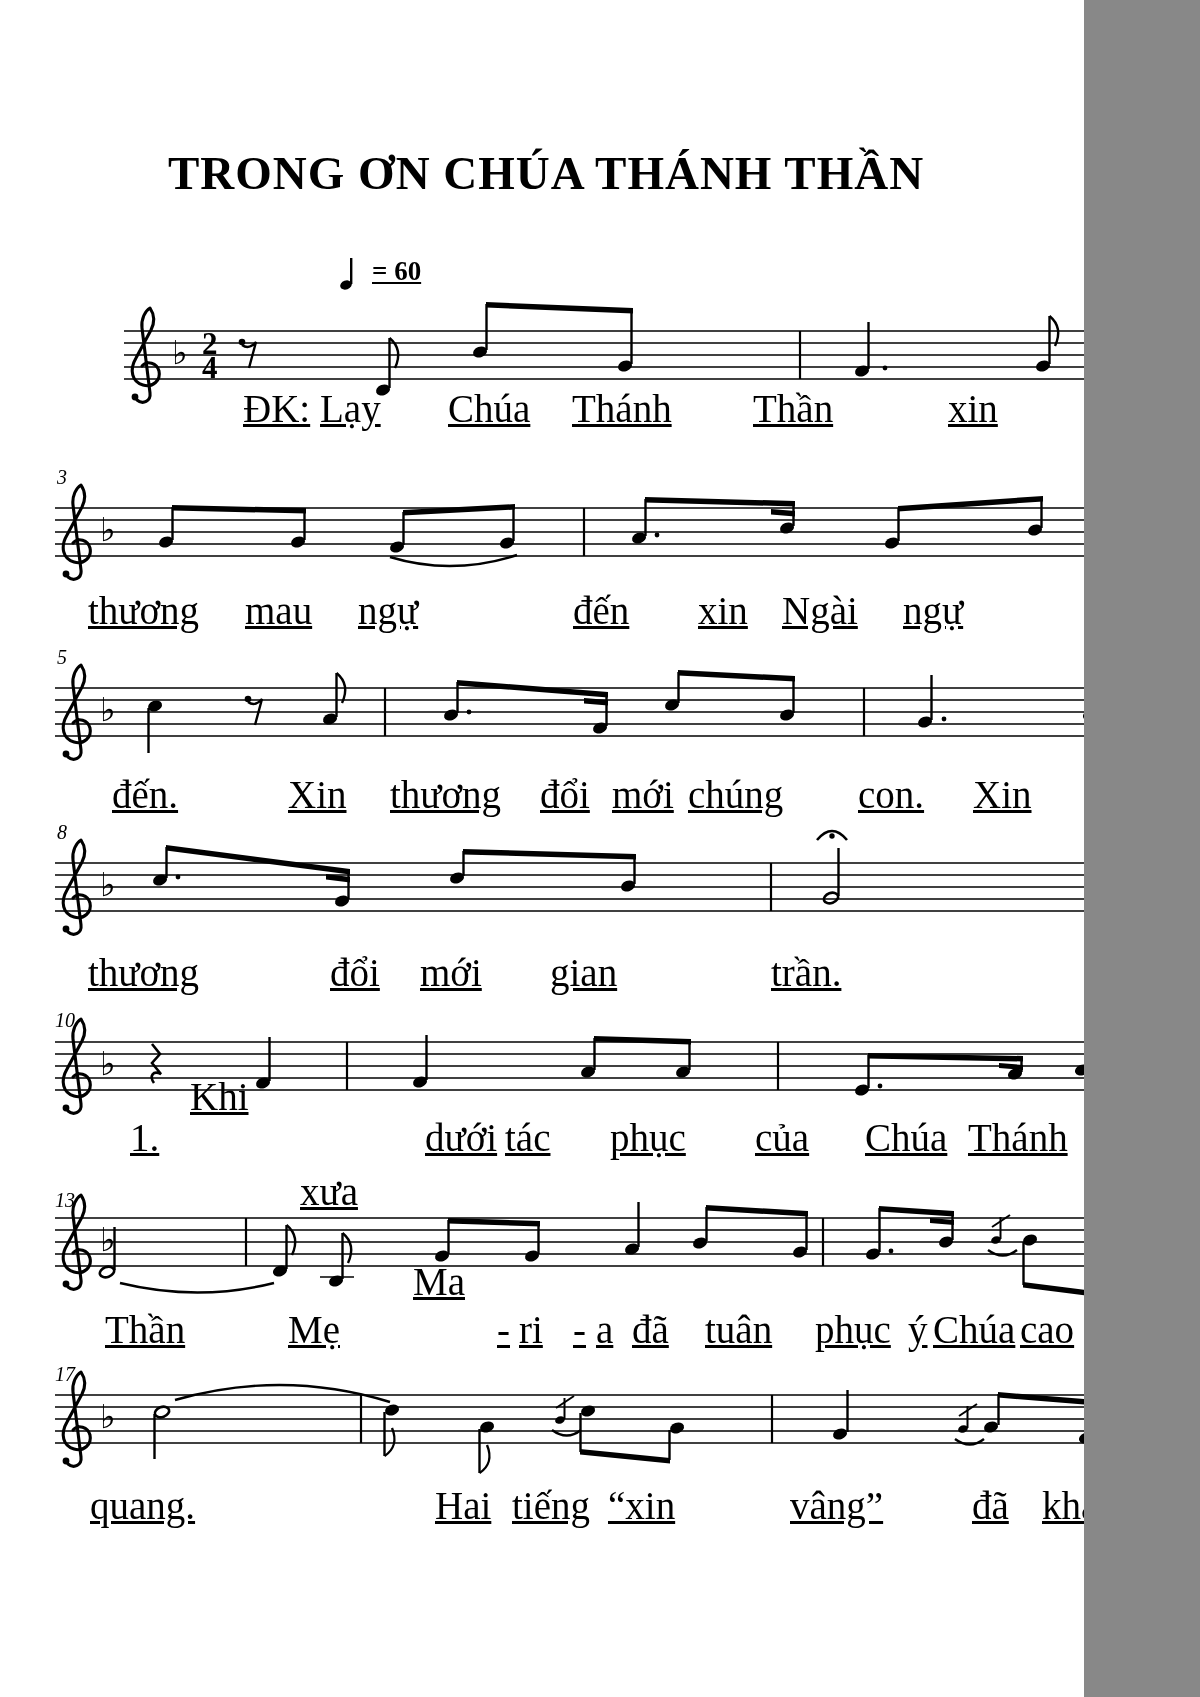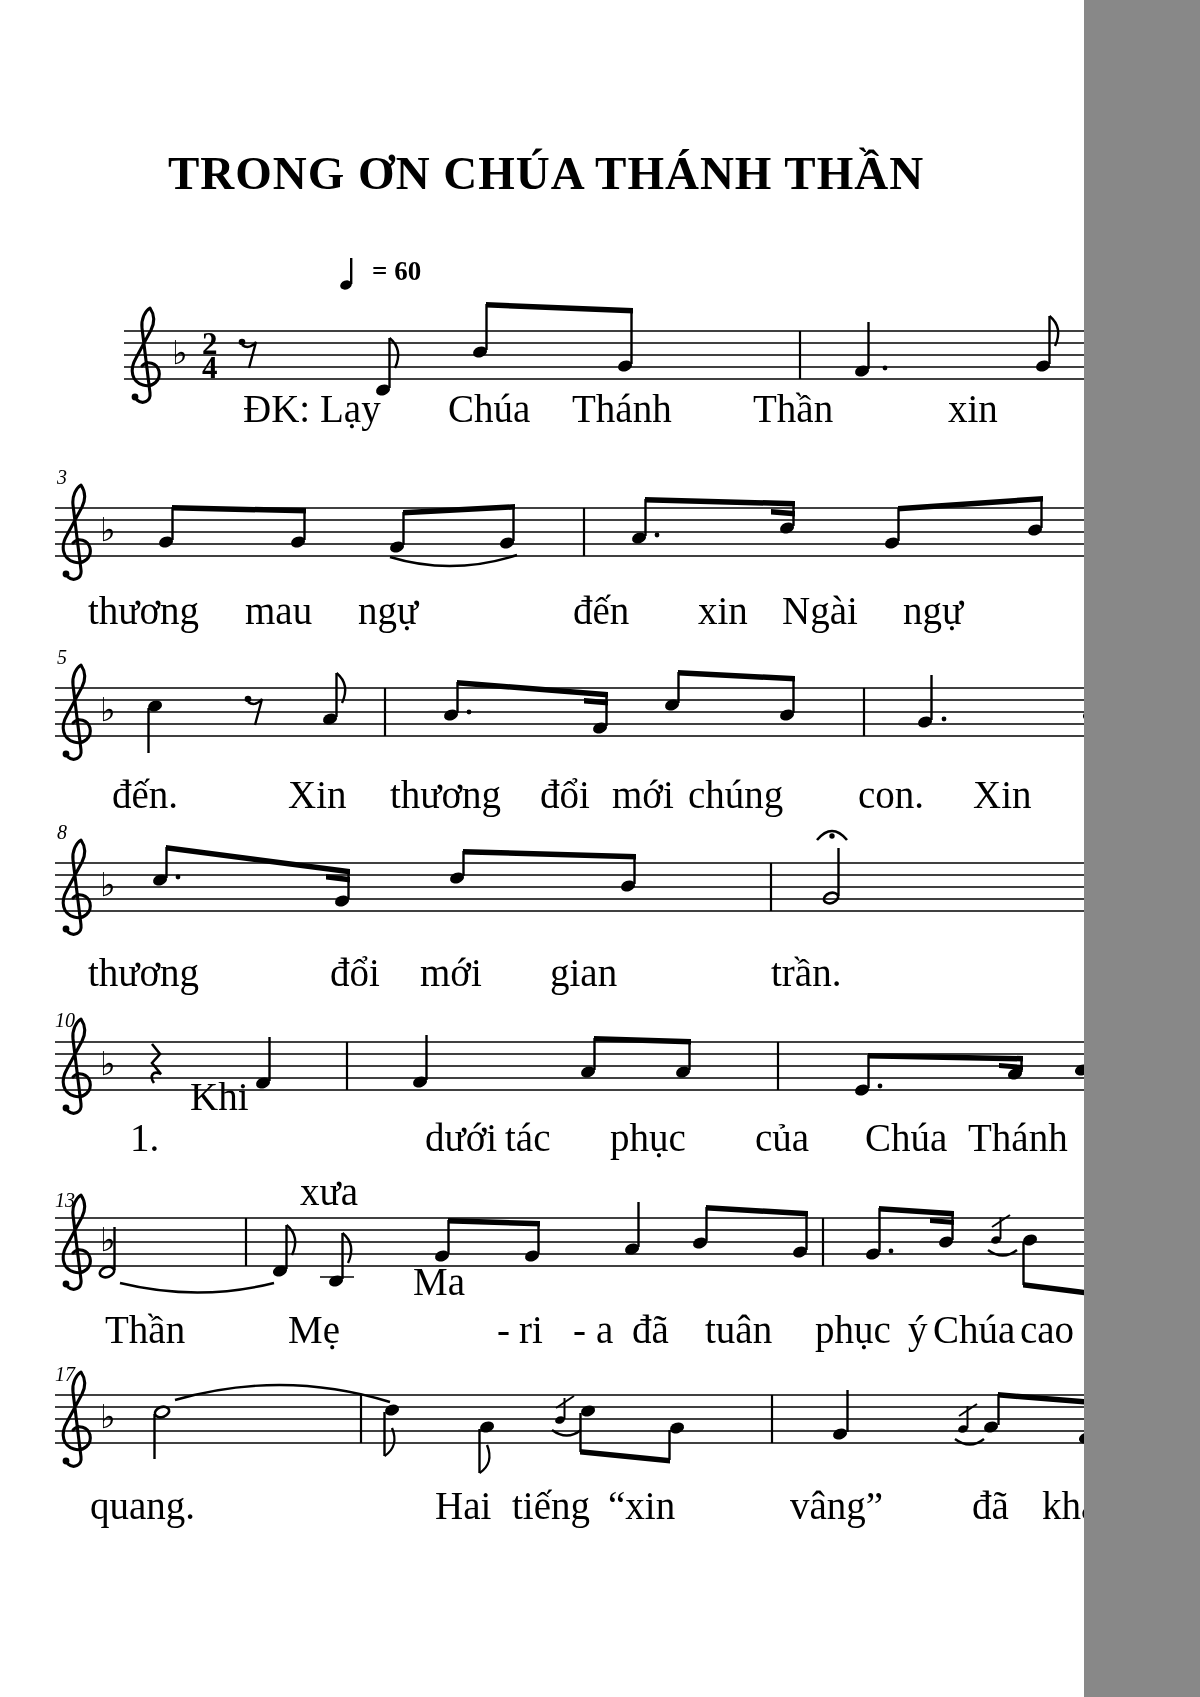--- a/index.html
+++ b/index.html
@@ -1,24 +1,24 @@
 <!DOCTYPE html>
 <html><head>
 <meta charset="utf-8">
 <style>
   html,body{margin:0;padding:0;background:#888;}
   #page{position:relative;width:1084px;height:1697px;background:#ffffff;overflow:hidden;
         font-family:"Liberation Serif", serif;color:#000;}
   #title{position:absolute;left:168px;top:146px;font-size:47px;font-weight:bold;letter-spacing:1px;white-space:nowrap;}
   #composer{position:absolute;left:820px;top:224px;font-size:37px;white-space:nowrap;}
   #tempo{position:absolute;left:338px;top:254px;display:flex;align-items:flex-start;}
-  #tempo .eq{font-size:27px;font-weight:bold;margin-left:8px;margin-top:2px;}
+  #tempo .eq{font-size:27px;font-weight:bold;margin-left:8px;margin-top:2px;text-decoration:underline;}
   .mnum{position:absolute;font-size:20px;font-style:italic;font-family:"Liberation Serif",serif;}
   .sys{position:absolute;left:0;}
-  .lyr{position:absolute;font-size:39px;white-space:nowrap;font-family:"Liberation Serif",serif;}
+  .lyr{position:absolute;font-size:39px;white-space:nowrap;font-family:"Liberation Serif",serif;text-decoration:underline;}
   
   .sl{stroke:#000;stroke-width:1.7;}           
   .bl{stroke:#000;stroke-width:2.2;}           
   .st{stroke:#000;stroke-width:2.4;}           
   .stn{stroke:#000;stroke-width:2;}            
   .crv{fill:none;stroke:#000;stroke-width:2.4;}
   .crv2{fill:none;stroke:#000;stroke-width:2.6;}
   .nh{fill:#000;}                              
   .oh{fill:none;stroke:#000;stroke-width:2.6;} 
   .bm{fill:#000;}                              

